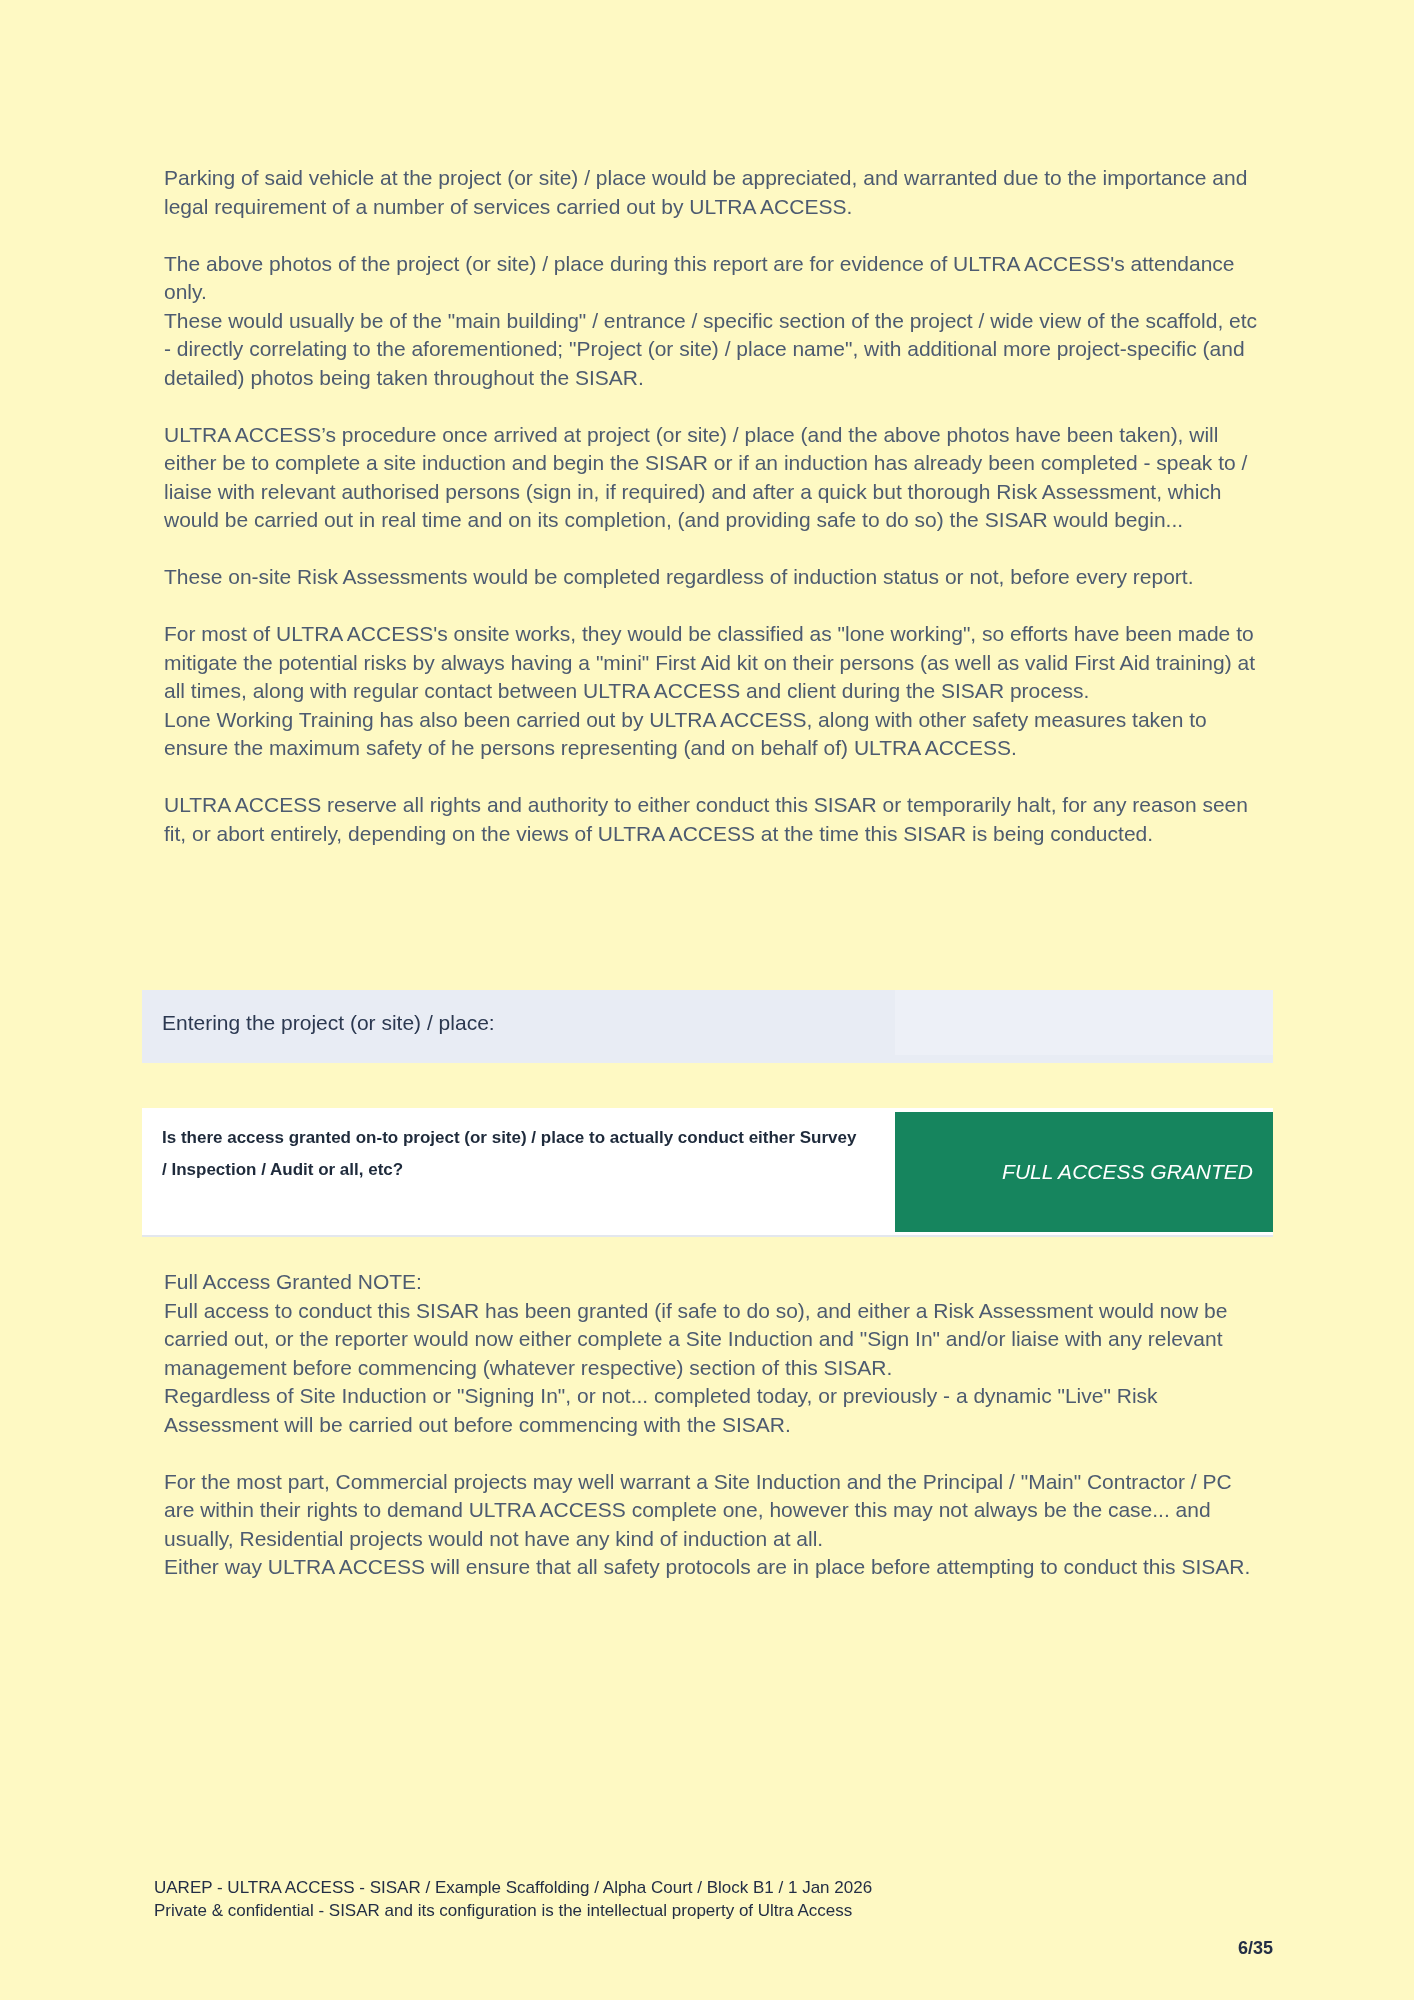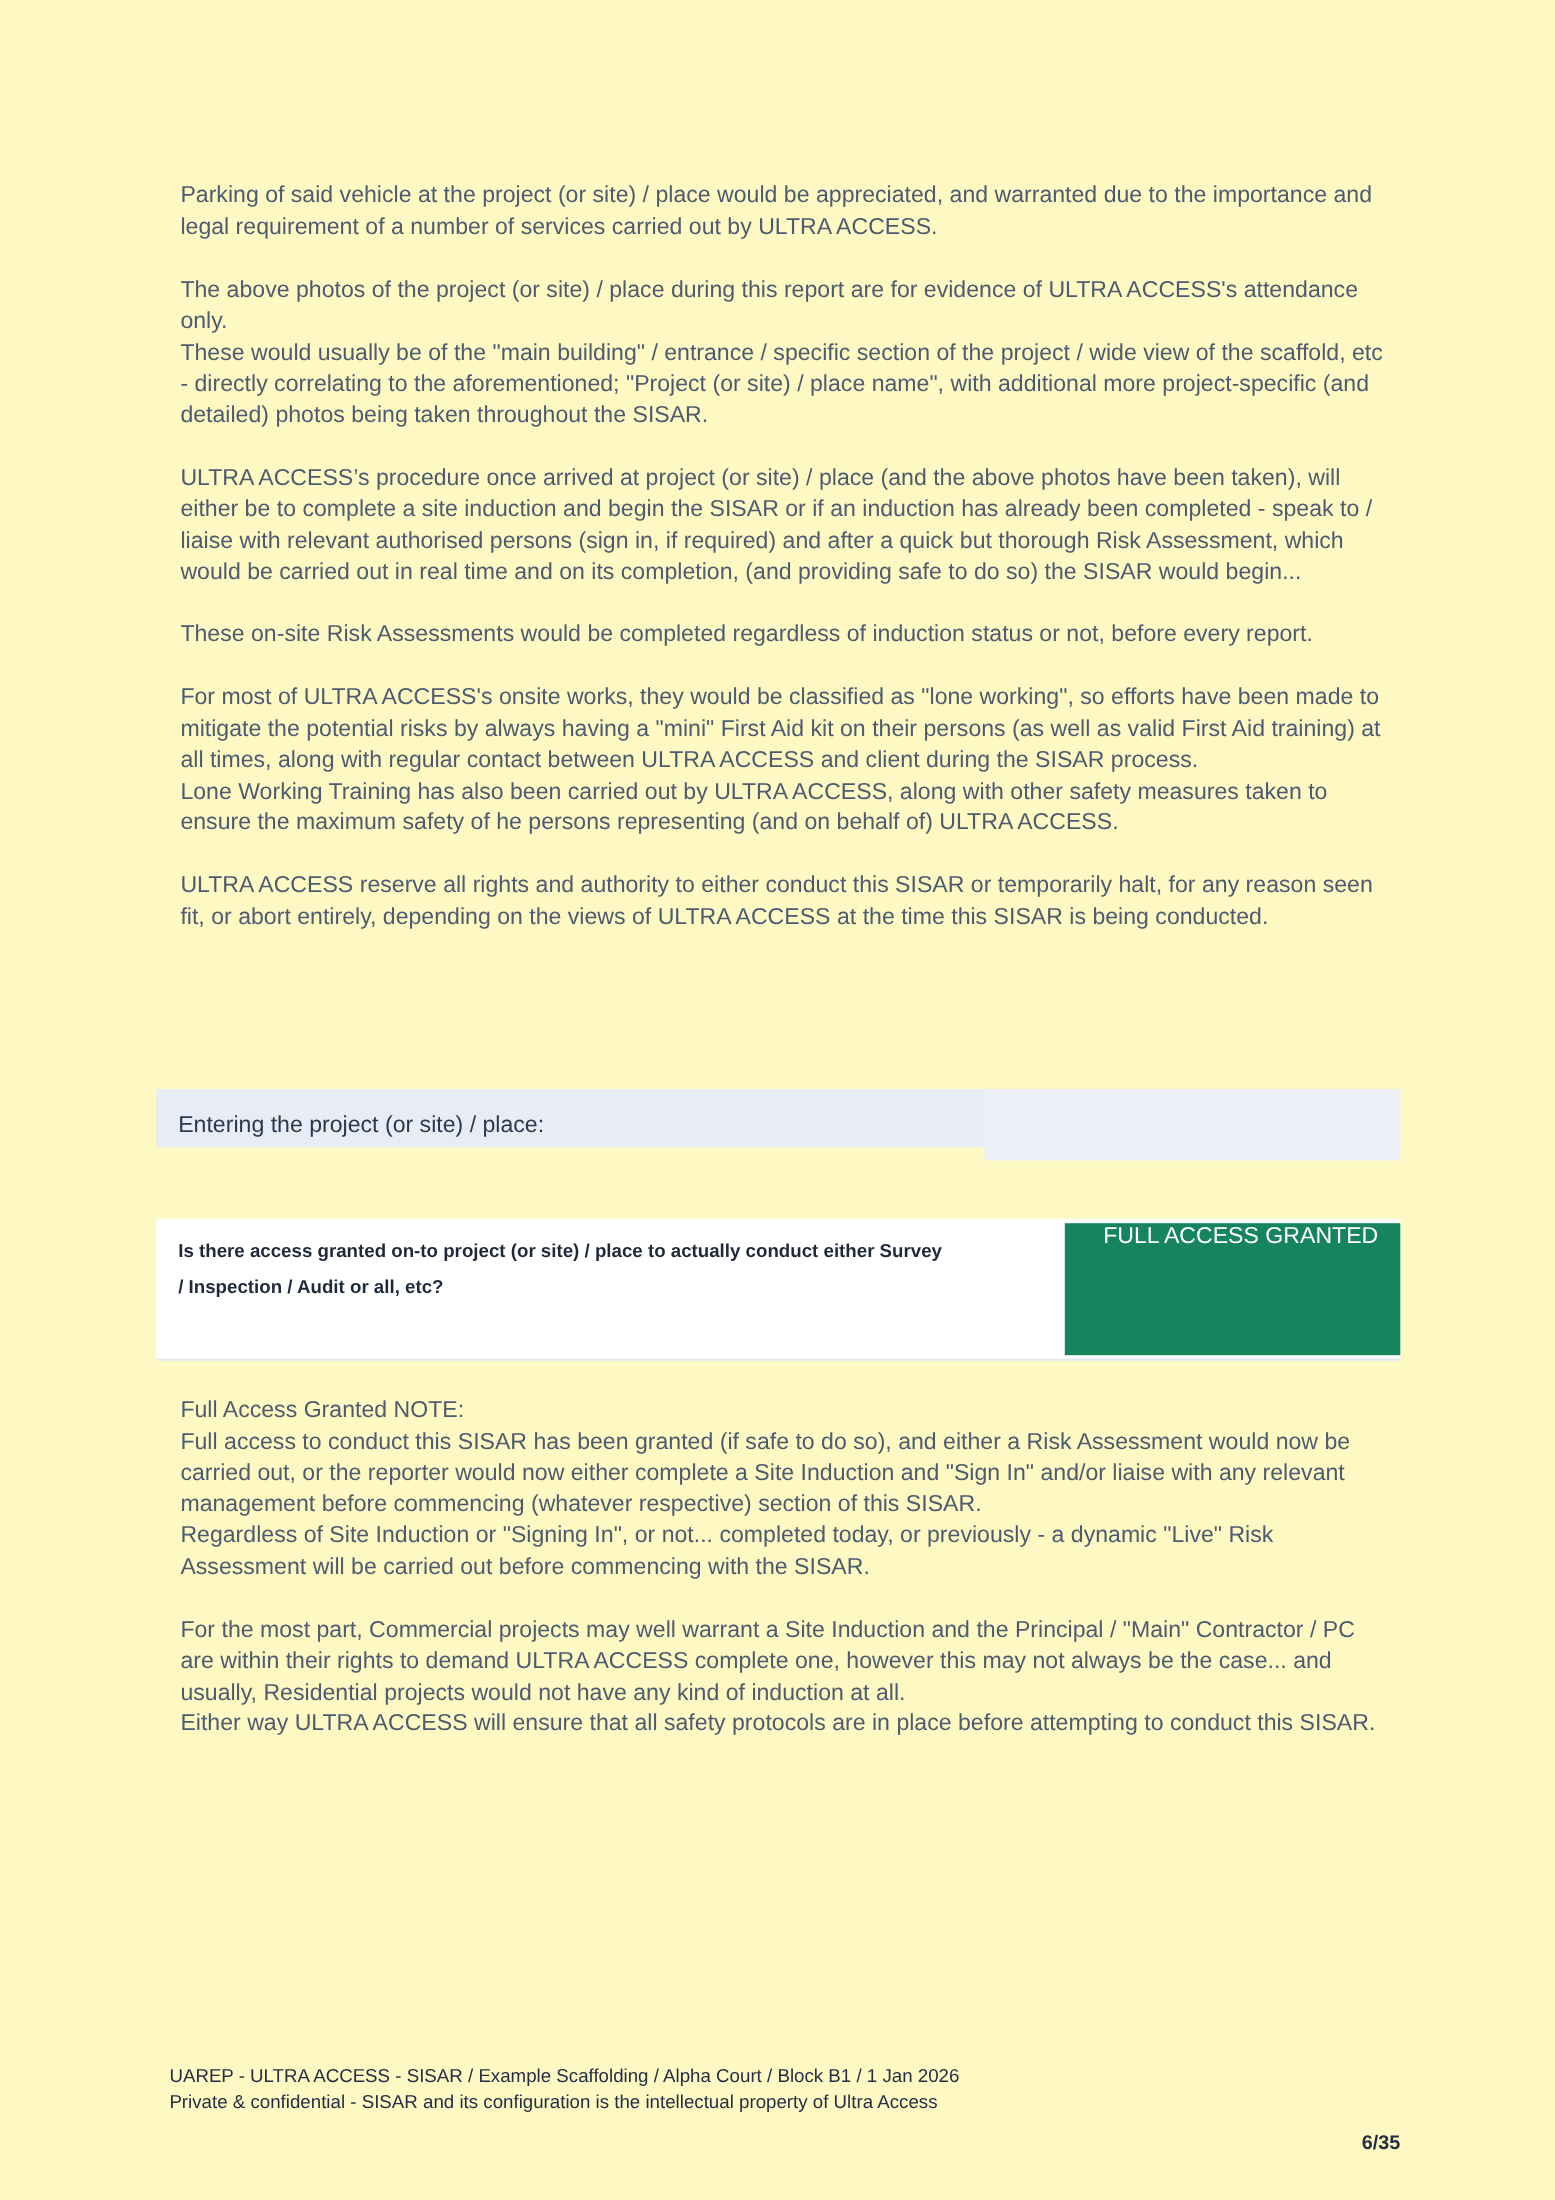--- a/index.html
+++ b/index.html
@@ -34,21 +34,21 @@
     line-height: 28.5px;
     color: #4d5b70;
     white-space: pre-line;
   }
   
   .section-band {
     position: absolute;
     left: 142px;
     top: 990px;
     width: 1131px;
-    height: 53px;
+    height: 73px;
     background: var(--header-bg, #e8ecf4);
   }
   .section-band .band-cell-right {
     position: absolute;
     right: 0;
     top: 0;
     width: 378px;
     height: 65px;
     background: #edf0f7;
   }
@@ -77,27 +77,29 @@
     width: 700px;
     font-size: 17px;
     font-weight: bold;
     line-height: 32px;
     color: #1e2a3b;
   }
   .answer-box {
     position: absolute;
     top: 4px;
     right: 0;
-    width: 305px;
+    width: 378px;
     height: 120px;
     background: var(--answer-green, #16855e);
     display: flex;
+    align-items: center;
     justify-content: flex-end;
     box-sizing: border-box;
     padding-right: 20px;
+    font-style: italic;
   }
   .answer-label {
     color: #ffffff;
     font-size: 21px;
     line-height: 24px;
     text-align: right;
   }
   
   .footer {
     position: absolute;

